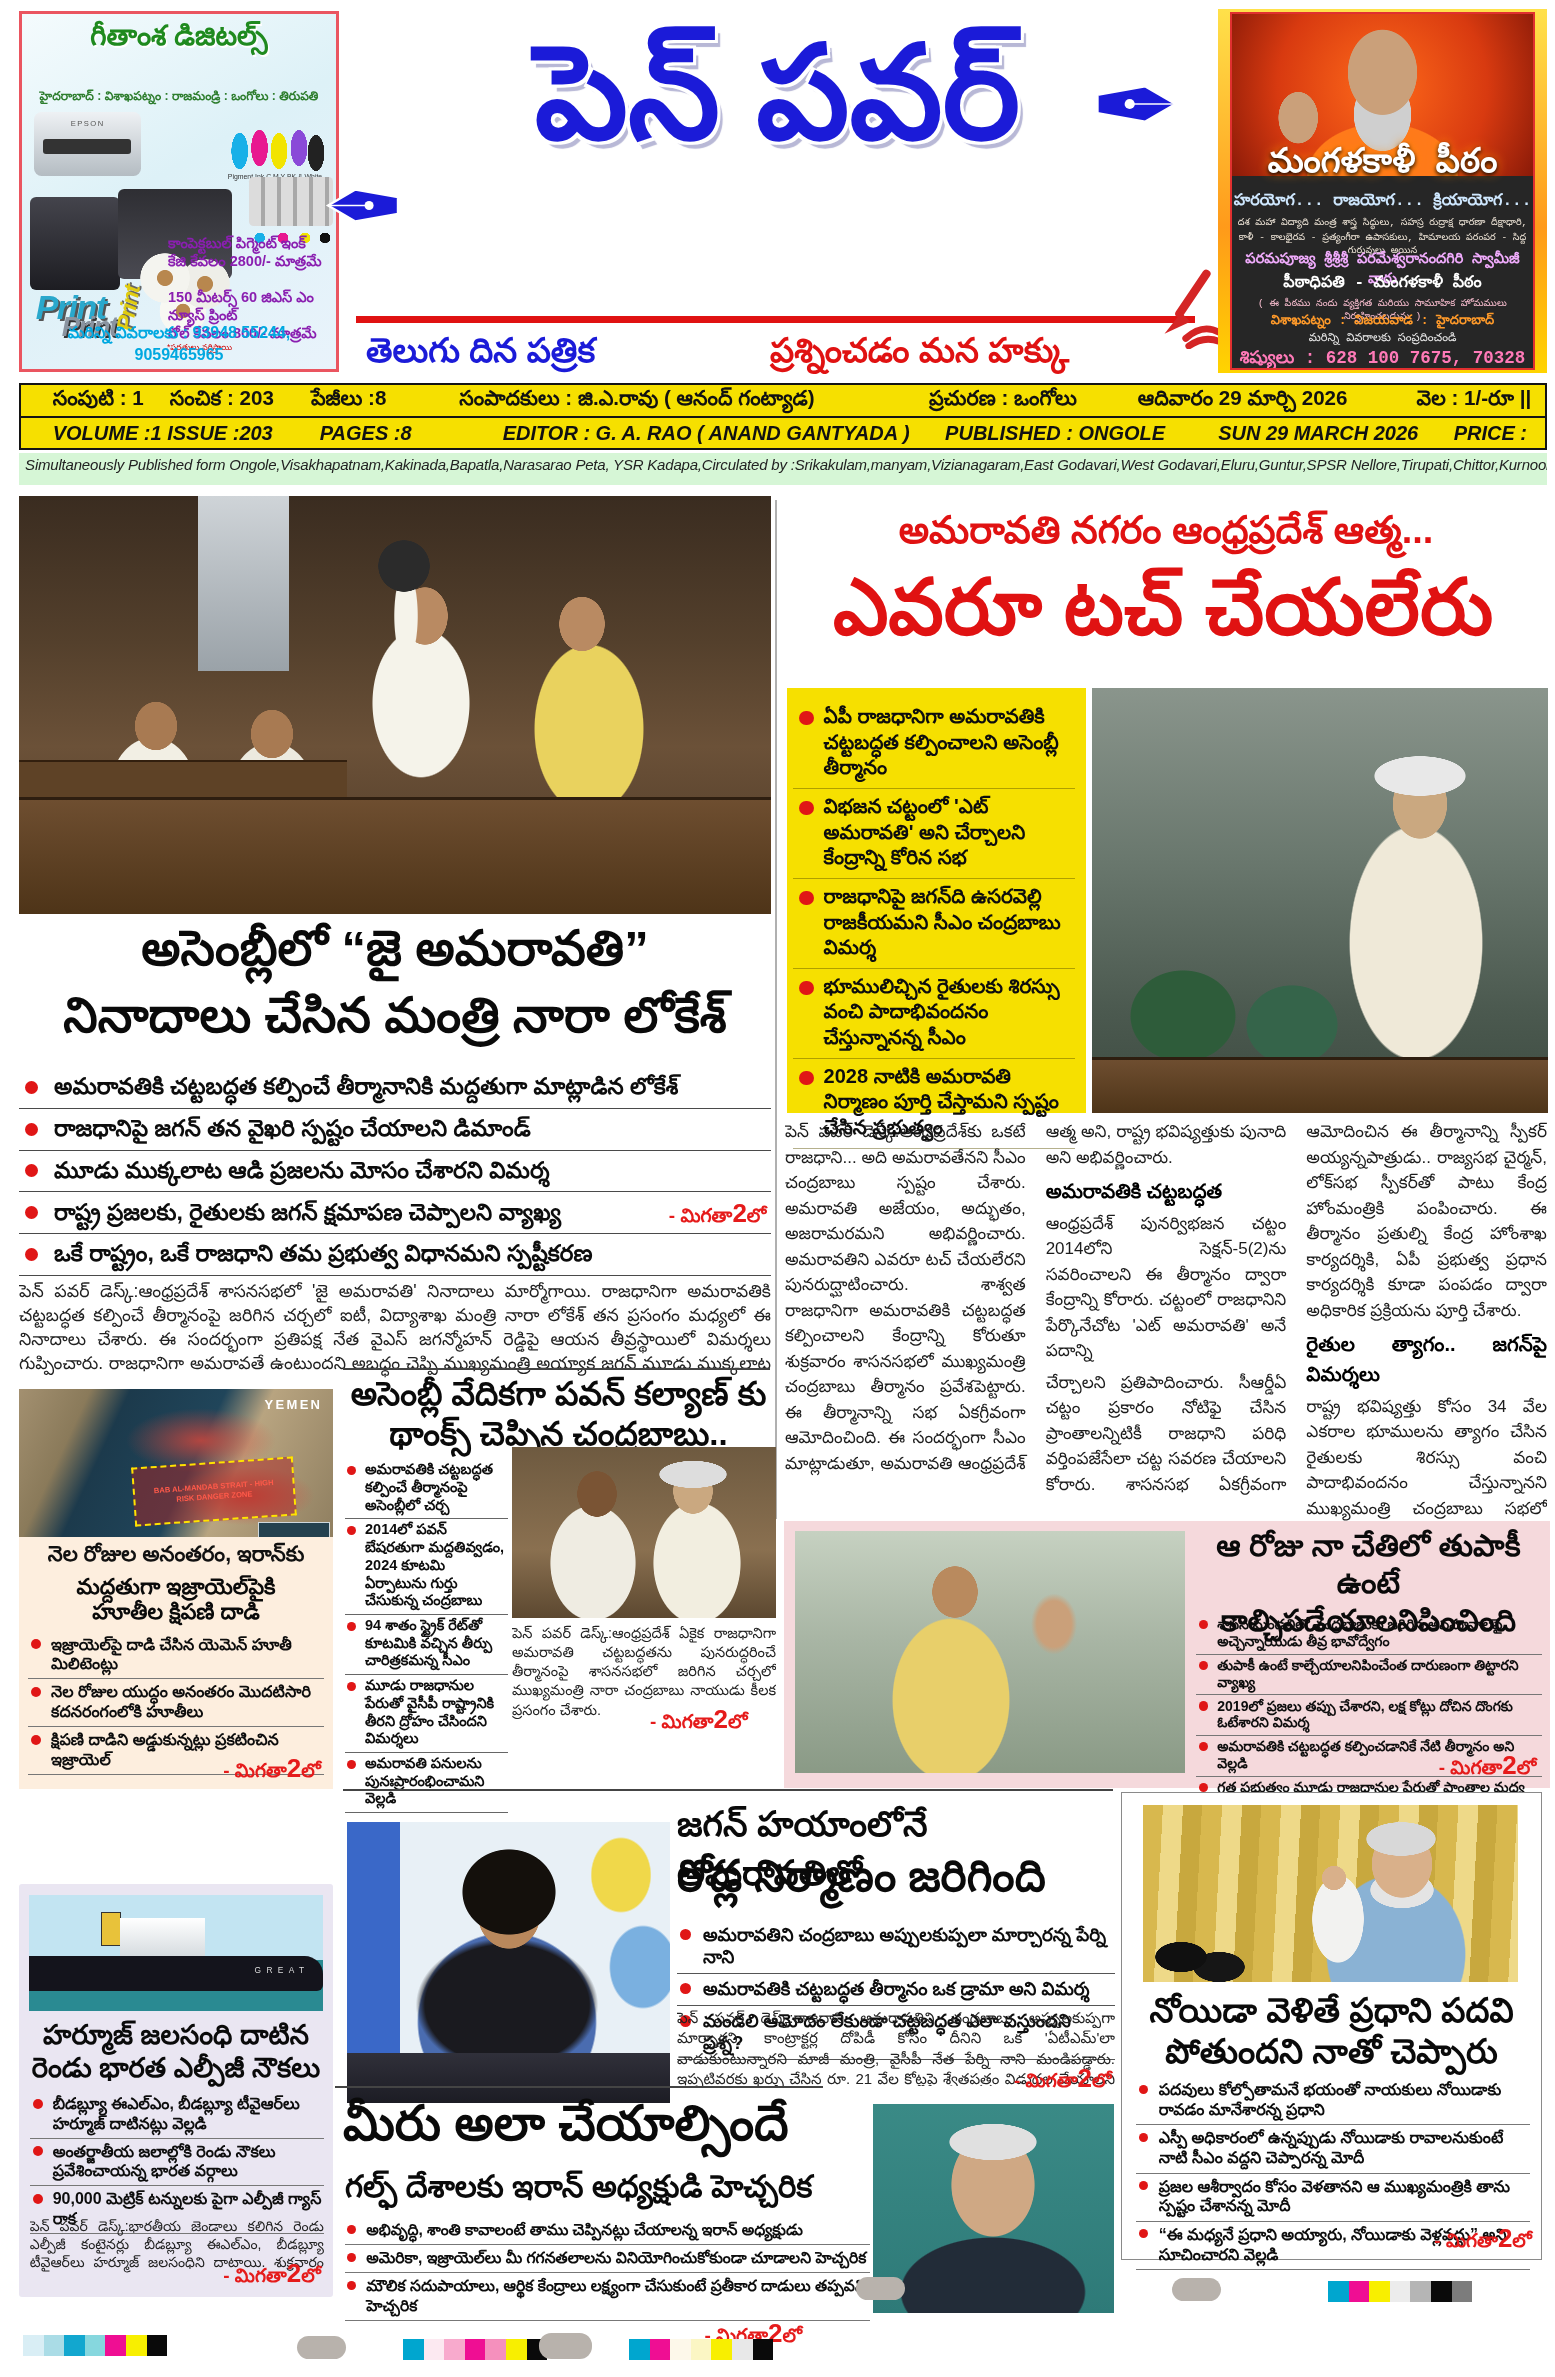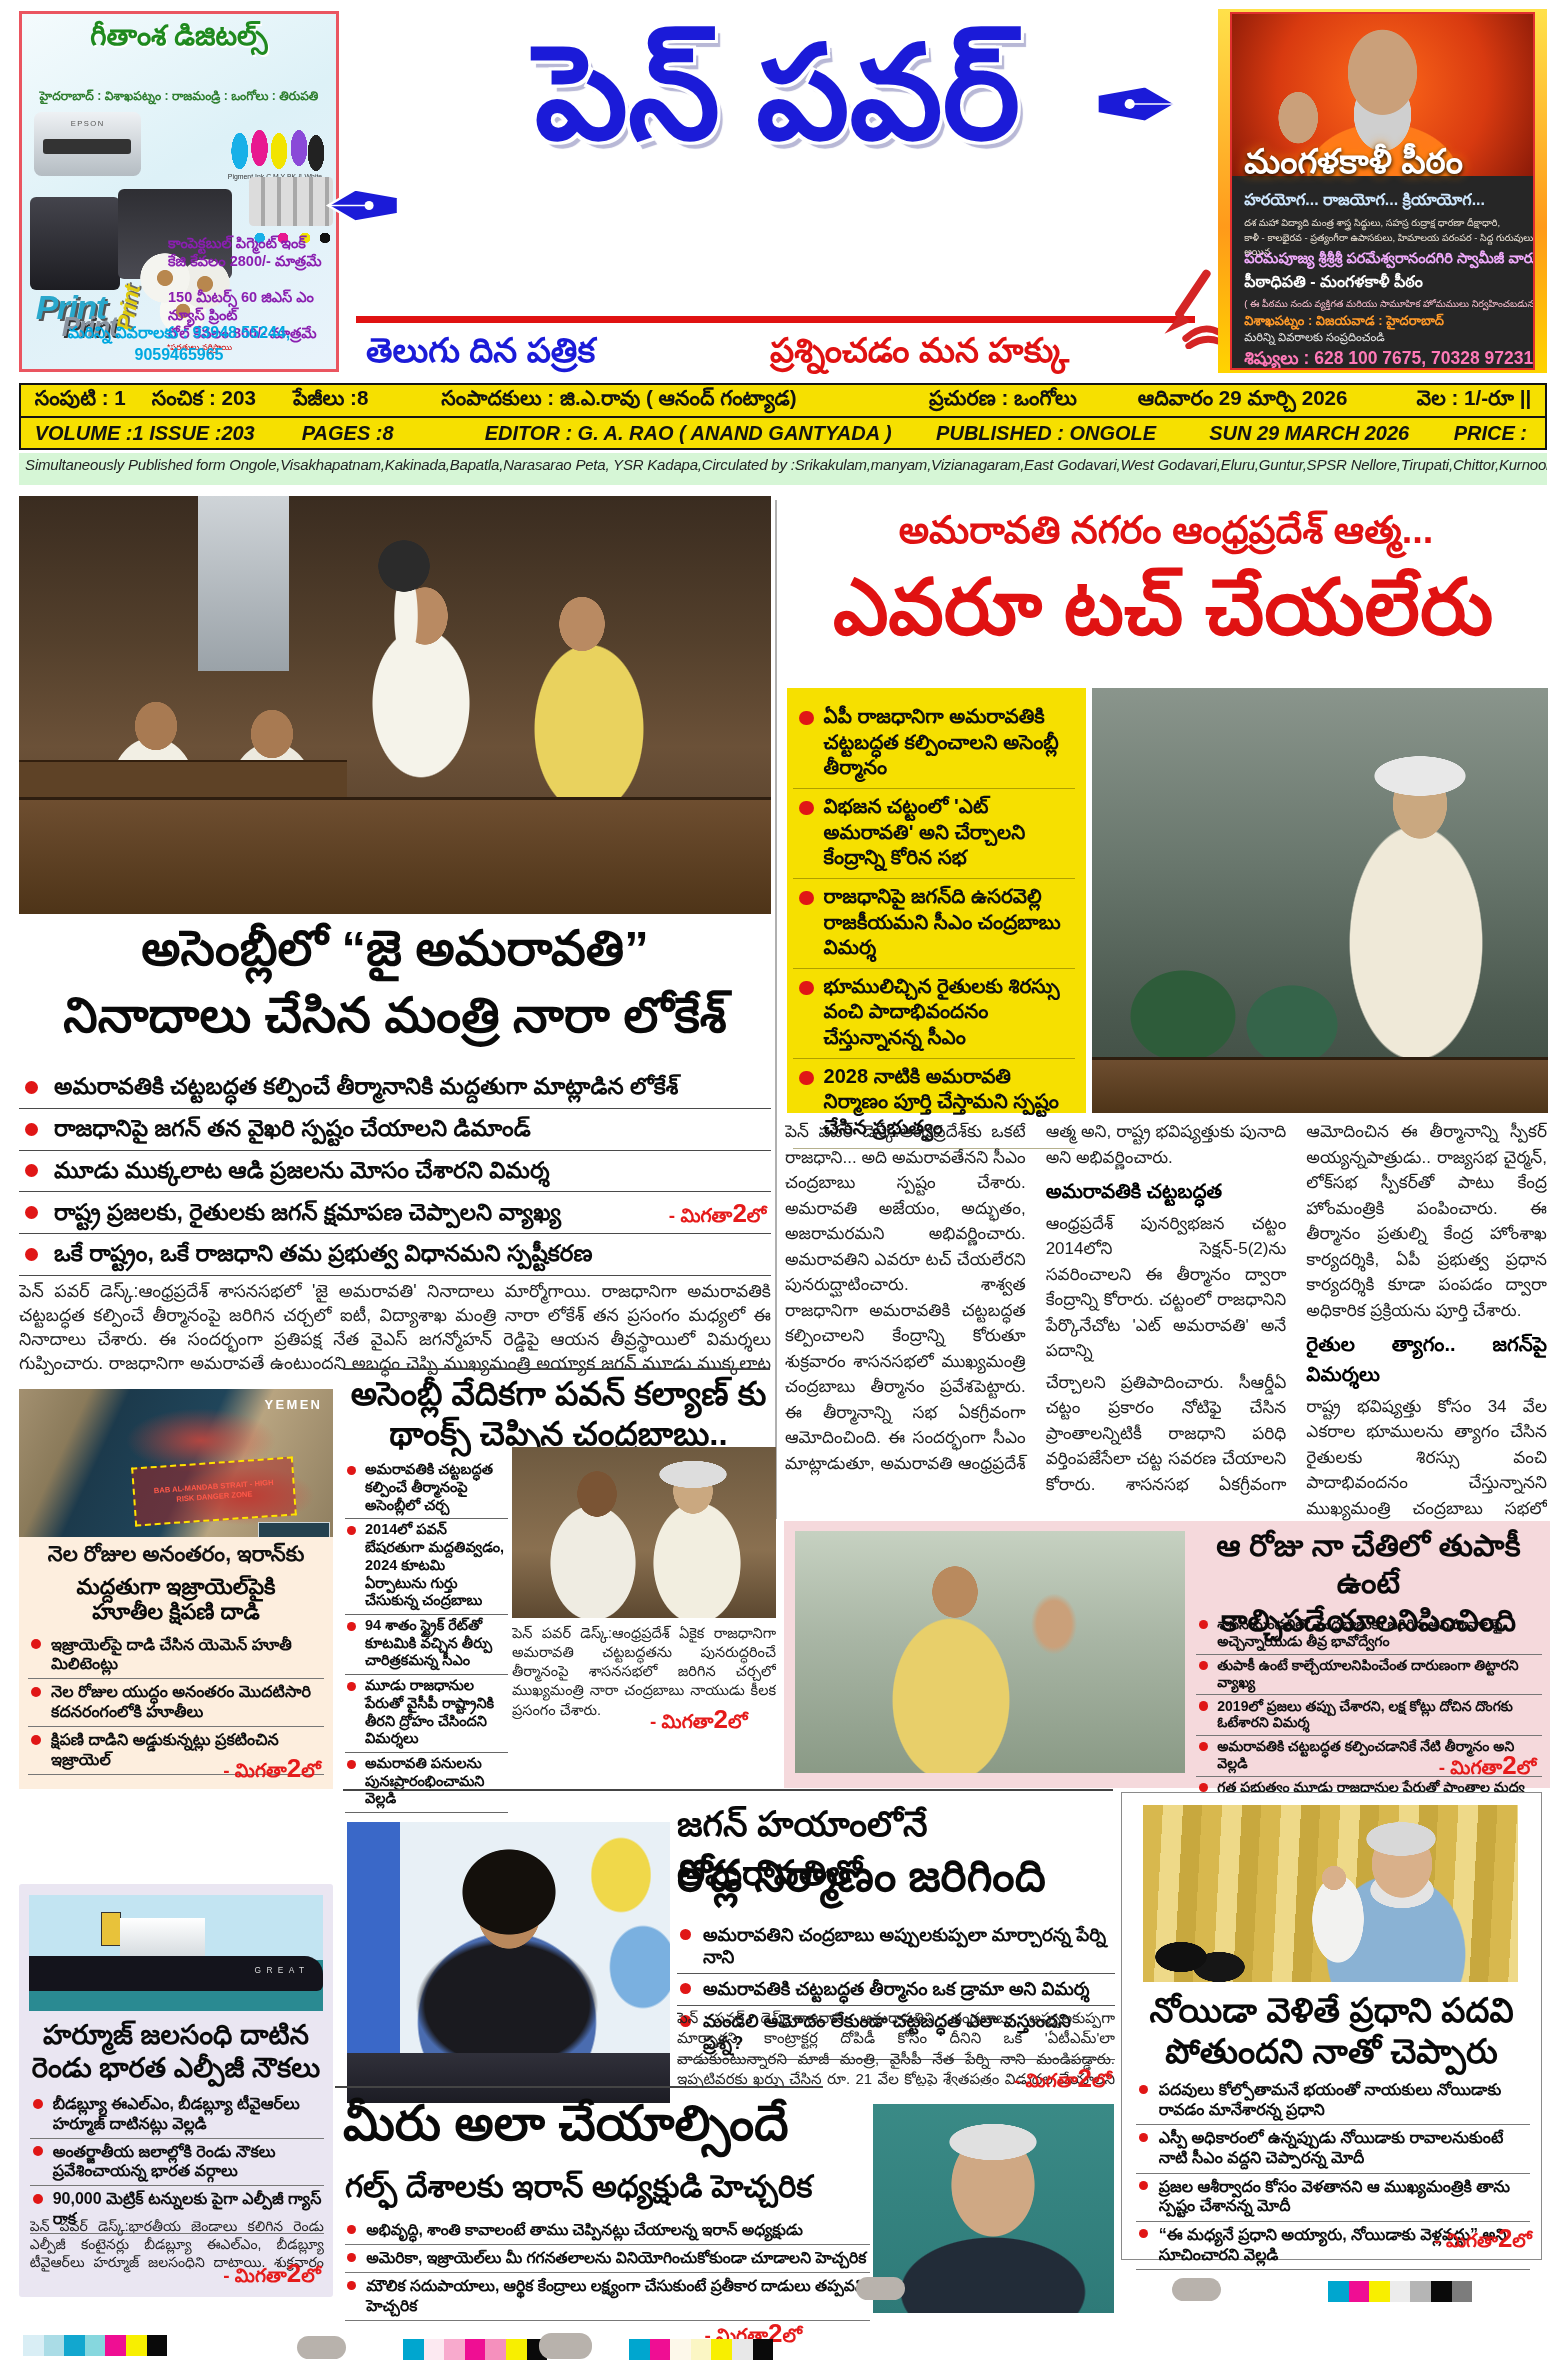--- a/index.html
+++ b/index.html
@@ -61,34 +61,34 @@
   #mh .tgr{left:431px;top:320px;font-size:34px;font-weight:bold;color:#e01212;}
   
   #rad{left:1218px;top:9.1px;width:329px;height:364px;background:linear-gradient(180deg,#ffe14a,#ff9a1a 60%,#ffd400);}
   #rad .in{position:absolute;left:12.2px;right:12.2px;top:3px;bottom:3px;background:#262626;border:2.3px solid #e03030;overflow:hidden;}
   .guru{position:absolute;left:0;right:0;top:0;height:162px;background:
     radial-gradient(ellipse 20px 26px at 22% 64%,#caa07a 98%,rgba(0,0,0,0)),
     radial-gradient(ellipse 35px 43px at 50% 36%,#caa07a 98%,rgba(0,0,0,0)),
     radial-gradient(ellipse 29px 37px at 50% 62%,#cfcfcf 98%,rgba(0,0,0,0)),
     radial-gradient(ellipse 76px 53px at 50% 100%,#ff7a1a 98%,rgba(0,0,0,0)),
     radial-gradient(circle at 50% 45%,#ff6a1a 0%,#d83a10 60%,#8a1a08 100%);}
-  #rad .rt{position:absolute;left:12px;width:100%;}
+  #rad .rt{position:absolute;left:0;width:100%;text-align:center;font-family:Liberation Mono, monospace;}
   #rad .ttl{top:128px;font-size:34px;font-weight:900;color:#fff;text-shadow:0 1.5px 4.6px #000,0 0 10.7px #ff8a00;}
   #rad .l1{top:177px;font-size:16px;font-weight:bold;color:#cfe8ff;}
   #rad .l2{top:203px;font-size:9.5px;color:#f2e8da;}
   #rad .l3{top:218px;font-size:9.5px;color:#f2e8da;}
   #rad .nm{top:236px;font-size:14.5px;font-weight:bold;color:#f0abfc;}
   #rad .l4{top:259px;font-size:16px;font-weight:bold;color:#fff;}
   #rad .l5{top:284px;font-size:9.5px;color:#ffc2d4;}
   #rad .l6{top:299px;font-size:13px;font-weight:bold;color:#ff9a2a;}
   #rad .l7{top:317px;font-size:11.4px;color:#eee;}
   #rad .cnt{top:334px;font-size:17.5px;font-weight:900;color:#ff7ab8;}
   
   #info{left:19px;top:383px;width:1528px;height:67px;background:#f6e000;border:2.3px solid #141414;box-sizing:border-box;}
-  #info .row{display:flex;align-items:center;height:31px;font-weight:bold;color:#111;white-space:nowrap;}
+  #info .row{display:flex;align-items:center;height:31px;font-weight:bold;color:#111;white-space:nowrap;padding-left:18px;}
   #info .r1{border-bottom:2.3px solid #141414;font-size:20.6px;}
   #info .r2{font-size:20px;font-style:italic;}
   #green{left:19px;top:453px;width:1528px;height:32px;background:#d6f6d6;overflow:hidden;}
   #green span{display:block;padding:3px 0 0 6.1px;font-size:15px;font-style:italic;color:#222;letter-spacing:-0.2px;white-space:nowrap;}
   
   #aphoto{left:19px;top:496px;width:752px;height:418px;background:
     radial-gradient(ellipse 26px 26px at 385px 70px,#2b2b2b 98%,rgba(0,0,0,0)),
     radial-gradient(ellipse 12.2px 47px at 387px 120px,#f5f3ea 92%,rgba(0,0,0,0)),
     radial-gradient(ellipse 23px 29px at 406px 120px,#b98a62 98%,rgba(0,0,0,0)),
     radial-gradient(ellipse 49px 75px at 402px 207px,#f5f3ea 98%,rgba(0,0,0,0)),

